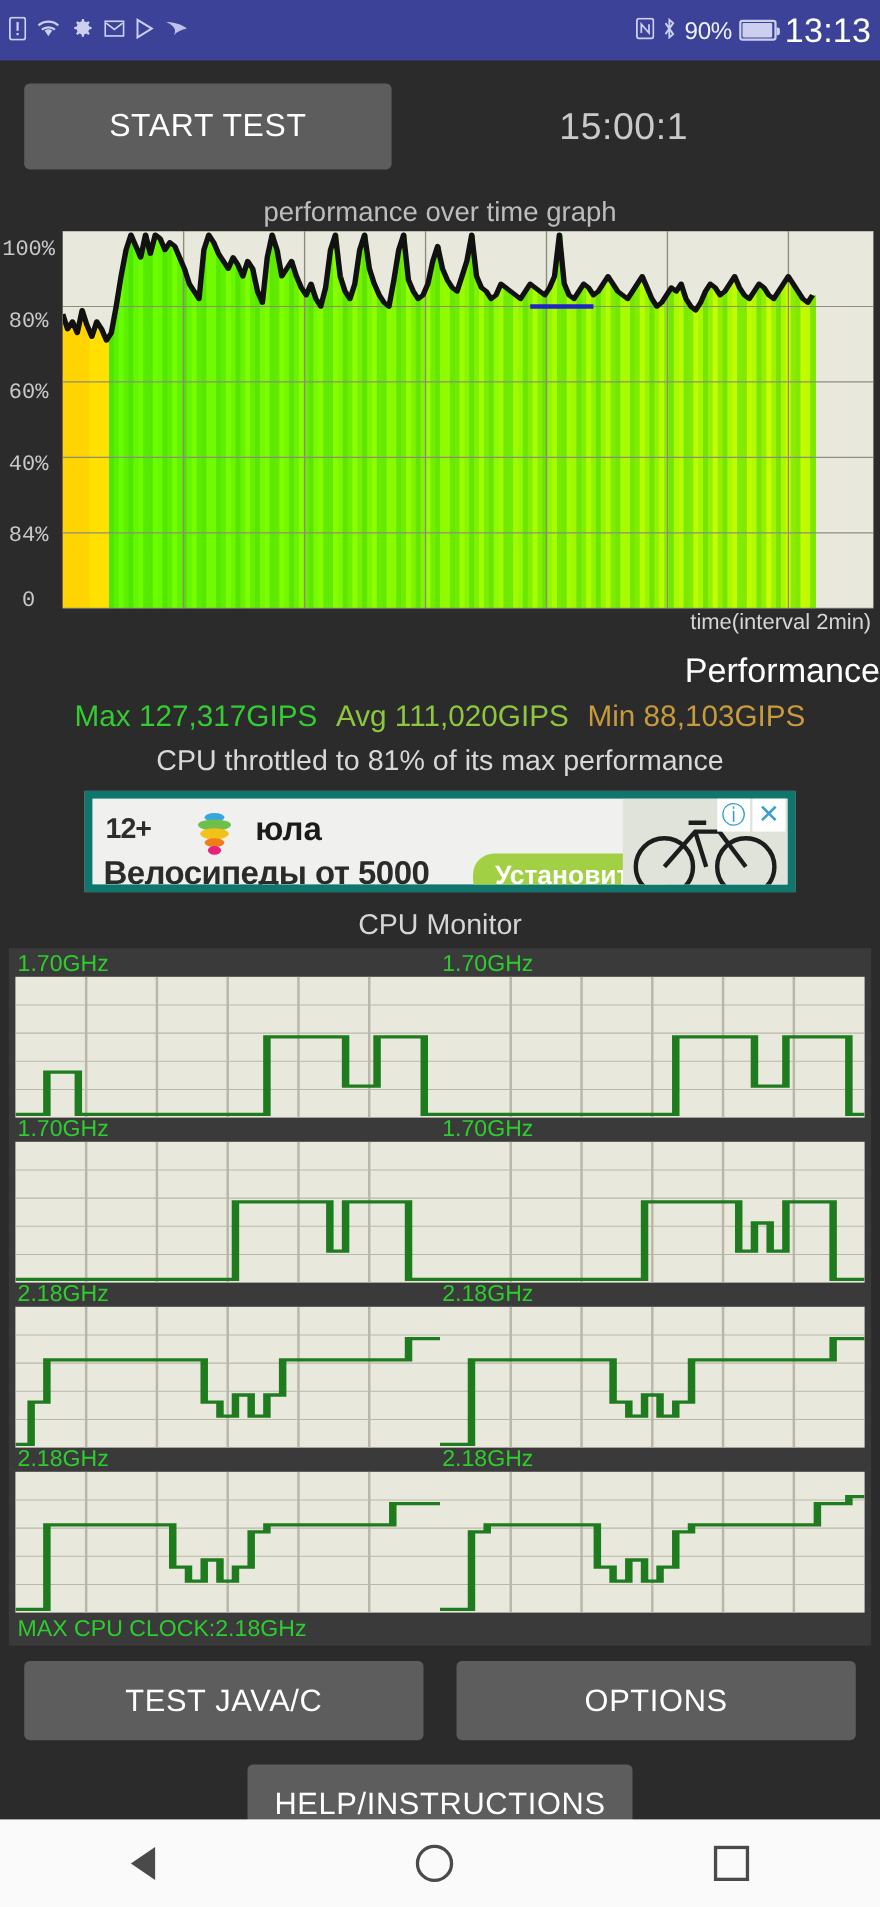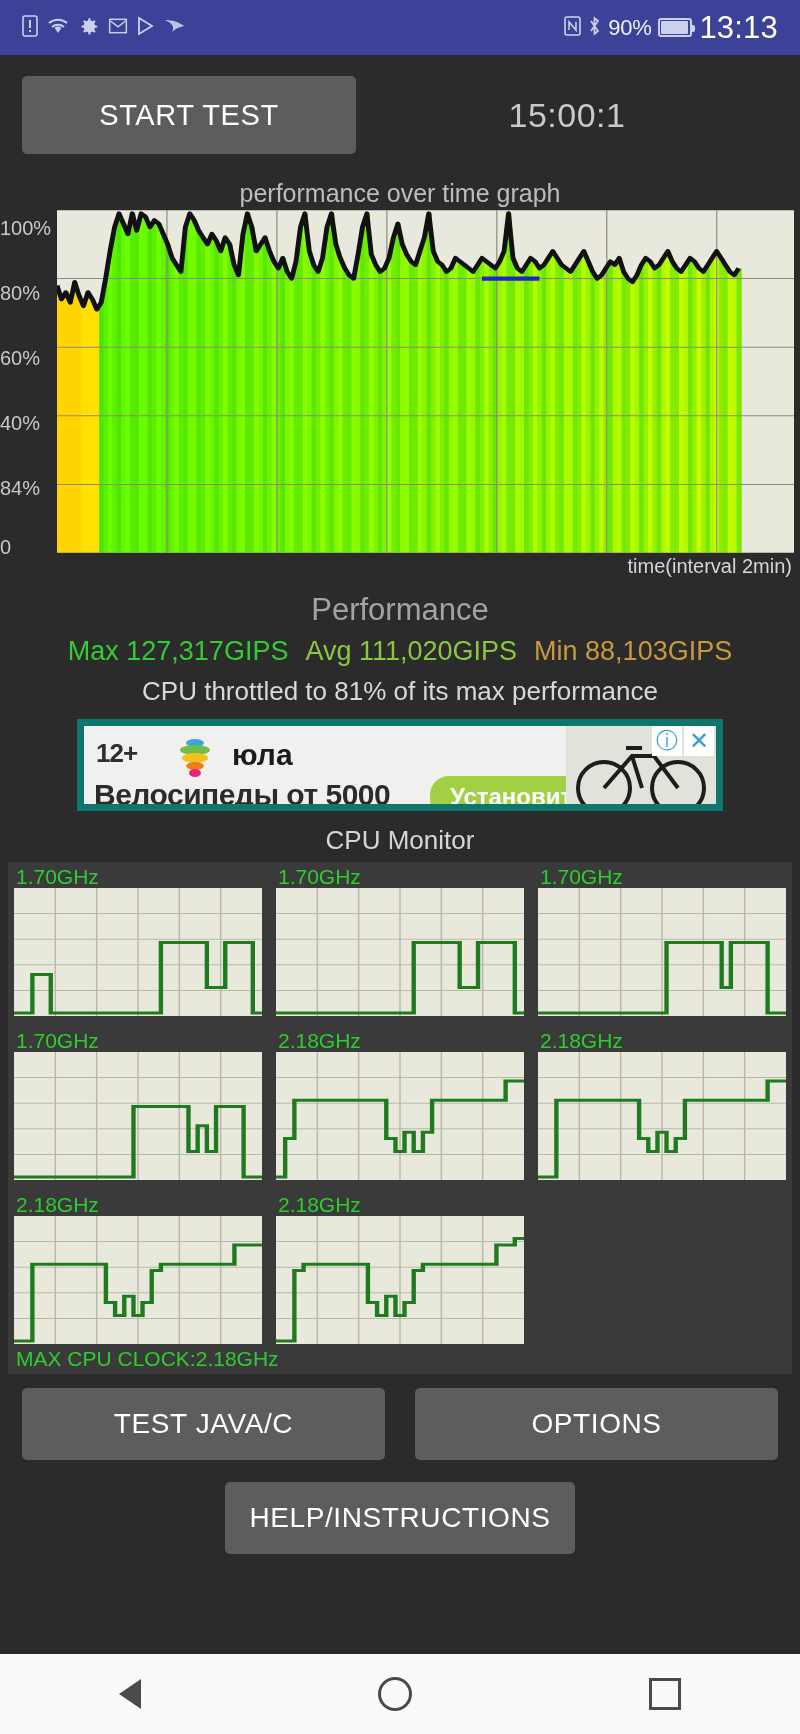--- a/index.html
+++ b/index.html
@@ -1,47 +1,47 @@
 <!DOCTYPE html>
 <html><head>
 <meta charset="utf-8">
 <style>
   html,body{margin:0;padding:0;background:#2b2b2b;}
   body{width:800px;height:1734px;font-family:"Liberation Sans",sans-serif;overflow:hidden;position:relative;}
 
   
   .statusbar{height:55px;background:#3b4298;display:flex;align-items:center;
-             justify-content:space-between;padding:0 22px;box-sizing:border-box;}
+             justify-content:space-between;padding:0 8px;box-sizing:border-box;}
   .sb-left{display:flex;align-items:center;gap:9px;}
   .sb-right{display:flex;align-items:center;gap:7px;}
   .sb-ic{color:#ccd0ee;font-size:21px;line-height:1;display:inline-block;}
   .sb-pct{color:#eef0ff;font-size:22px;letter-spacing:-.3px;}
   .sb-time{color:#ffffff;font-size:31px;letter-spacing:.2px;}
   .batt{width:34px;height:19px;border:2px solid #ccd0ee;border-radius:3px;position:relative;
         display:inline-block;box-sizing:border-box;}
   .batt:after{content:"";position:absolute;right:-5px;top:5px;width:3px;height:7px;background:#ccd0ee;border-radius:0 2px 2px 0;}
   .batt i{position:absolute;left:1px;top:1px;bottom:1px;width:88%;background:#ccd0ee;display:block;border-radius:1px;}
 
   
   .toprow{height:120px;display:flex;align-items:center;padding:0 22px;box-sizing:border-box;}
   .btn{background:#5d5d5d;border:none;border-radius:5px;color:#fff;font-size:29px;
        letter-spacing:.6px;display:flex;align-items:center;justify-content:center;cursor:pointer;}
   #start-test{width:334px;height:78px;}
   .timer{flex:1;text-align:center;color:#c9c9c9;font-size:34px;letter-spacing:.5px;}
 
   
   .graph-title{text-align:center;color:#bdbdbd;font-size:25px;margin-top:2px;height:33px;line-height:33px;}
   .graph-wrap{position:relative;height:370px;margin:0 0 0 0;}
-  .ylab{position:absolute;left:0;width:52px;text-align:left;color:#c8c8c8;font-size:20px;line-height:1;}
+  .ylab{position:absolute;left:0;width:52px;text-align:center;color:#c8c8c8;font-size:20px;line-height:1;font-family:Liberation Mono, monospace;}
   .plot{position:absolute;left:57px;right:6px;top:0;bottom:27px;background:#e9e8dd;overflow:hidden;}
   .plot svg{display:block;width:100%;height:100%;}
   .xaxis-label{position:absolute;right:8px;bottom:2px;color:#d6d6d6;font-size:20px;}
 
   
-  .perf-title{text-align:center;color:#a3a3a3;font-size:31px;margin-top:12px;}
+  .perf-title{text-align:right;color:#ffffff;font-size:31px;margin-top:12px;}
   .stats{display:flex;justify-content:center;align-items:baseline;gap:17px;margin-top:8px;font-size:27px;}
   .throttle{text-align:center;color:#d8d8d8;font-size:26px;margin-top:9px;}
 
   
   .ad{position:relative;width:646px;height:92px;margin:12px auto 0;background:#f0f0ee;overflow:hidden;
       border:7px solid #0f766e;box-sizing:border-box;}
   .ad-age{position:absolute;left:12px;top:12px;font-size:26px;color:#2e2e2e;font-weight:bold;letter-spacing:-1px;}
   .ad-logo{position:absolute;left:88px;top:9px;width:46px;height:46px;}
   .ad-brand{position:absolute;left:148px;top:12px;font-size:30px;color:#1b1b1b;font-weight:bold;}
   .ad-sub{position:absolute;left:10px;top:52px;font-size:30px;color:#2b2b2b;font-weight:bold;letter-spacing:-.5px;}
@@ -49,21 +49,21 @@
           padding:7px 20px;border-radius:19px;cursor:pointer;}
   .ad-bike{position:absolute;right:0;top:0;width:150px;height:100%;}
   .ad-info{position:absolute;right:34px;top:0;width:30px;height:30px;background:#fff;color:#3aa0d0;
            font-size:22px;text-align:center;line-height:30px;cursor:pointer;}
   .ad-close{position:absolute;right:2px;top:0;width:30px;height:30px;background:#fff;color:#3aa0d0;
             font-size:24px;text-align:center;line-height:30px;cursor:pointer;}
 
   
   .cpu-title{text-align:center;color:#d6d6d6;font-size:26px;margin-top:14px;}
   .cpu-panel{margin:6px 8px 0;background:#3a3a3a;padding:4px 6px 2px;box-sizing:border-box;}
-  .cpu-grid{display:grid;grid-template-columns:repeat(3,1fr);gap:14px;}
+  .cpu-grid{display:grid;grid-template-columns:repeat(2,1fr);gap:0;}
   .cpu-cell{position:relative;}
   .cpu-freq{color:#2ecc2e;font-size:21px;line-height:22px;padding-left:2px;}
   .cpu-plot{background:#e9e8dd;height:128px;}
   .cpu-plot svg{display:block;width:100%;height:100%;}
   .cpu-max{color:#2ecc2e;font-size:21px;padding:3px 0 1px 2px;}
 
   
   .btnrow{display:flex;gap:30px;padding:14px 22px 0;}
   .btnrow .btn{flex:1;height:72px;font-size:28px;}
   .btnrow2{display:flex;justify-content:center;padding-top:22px;}

